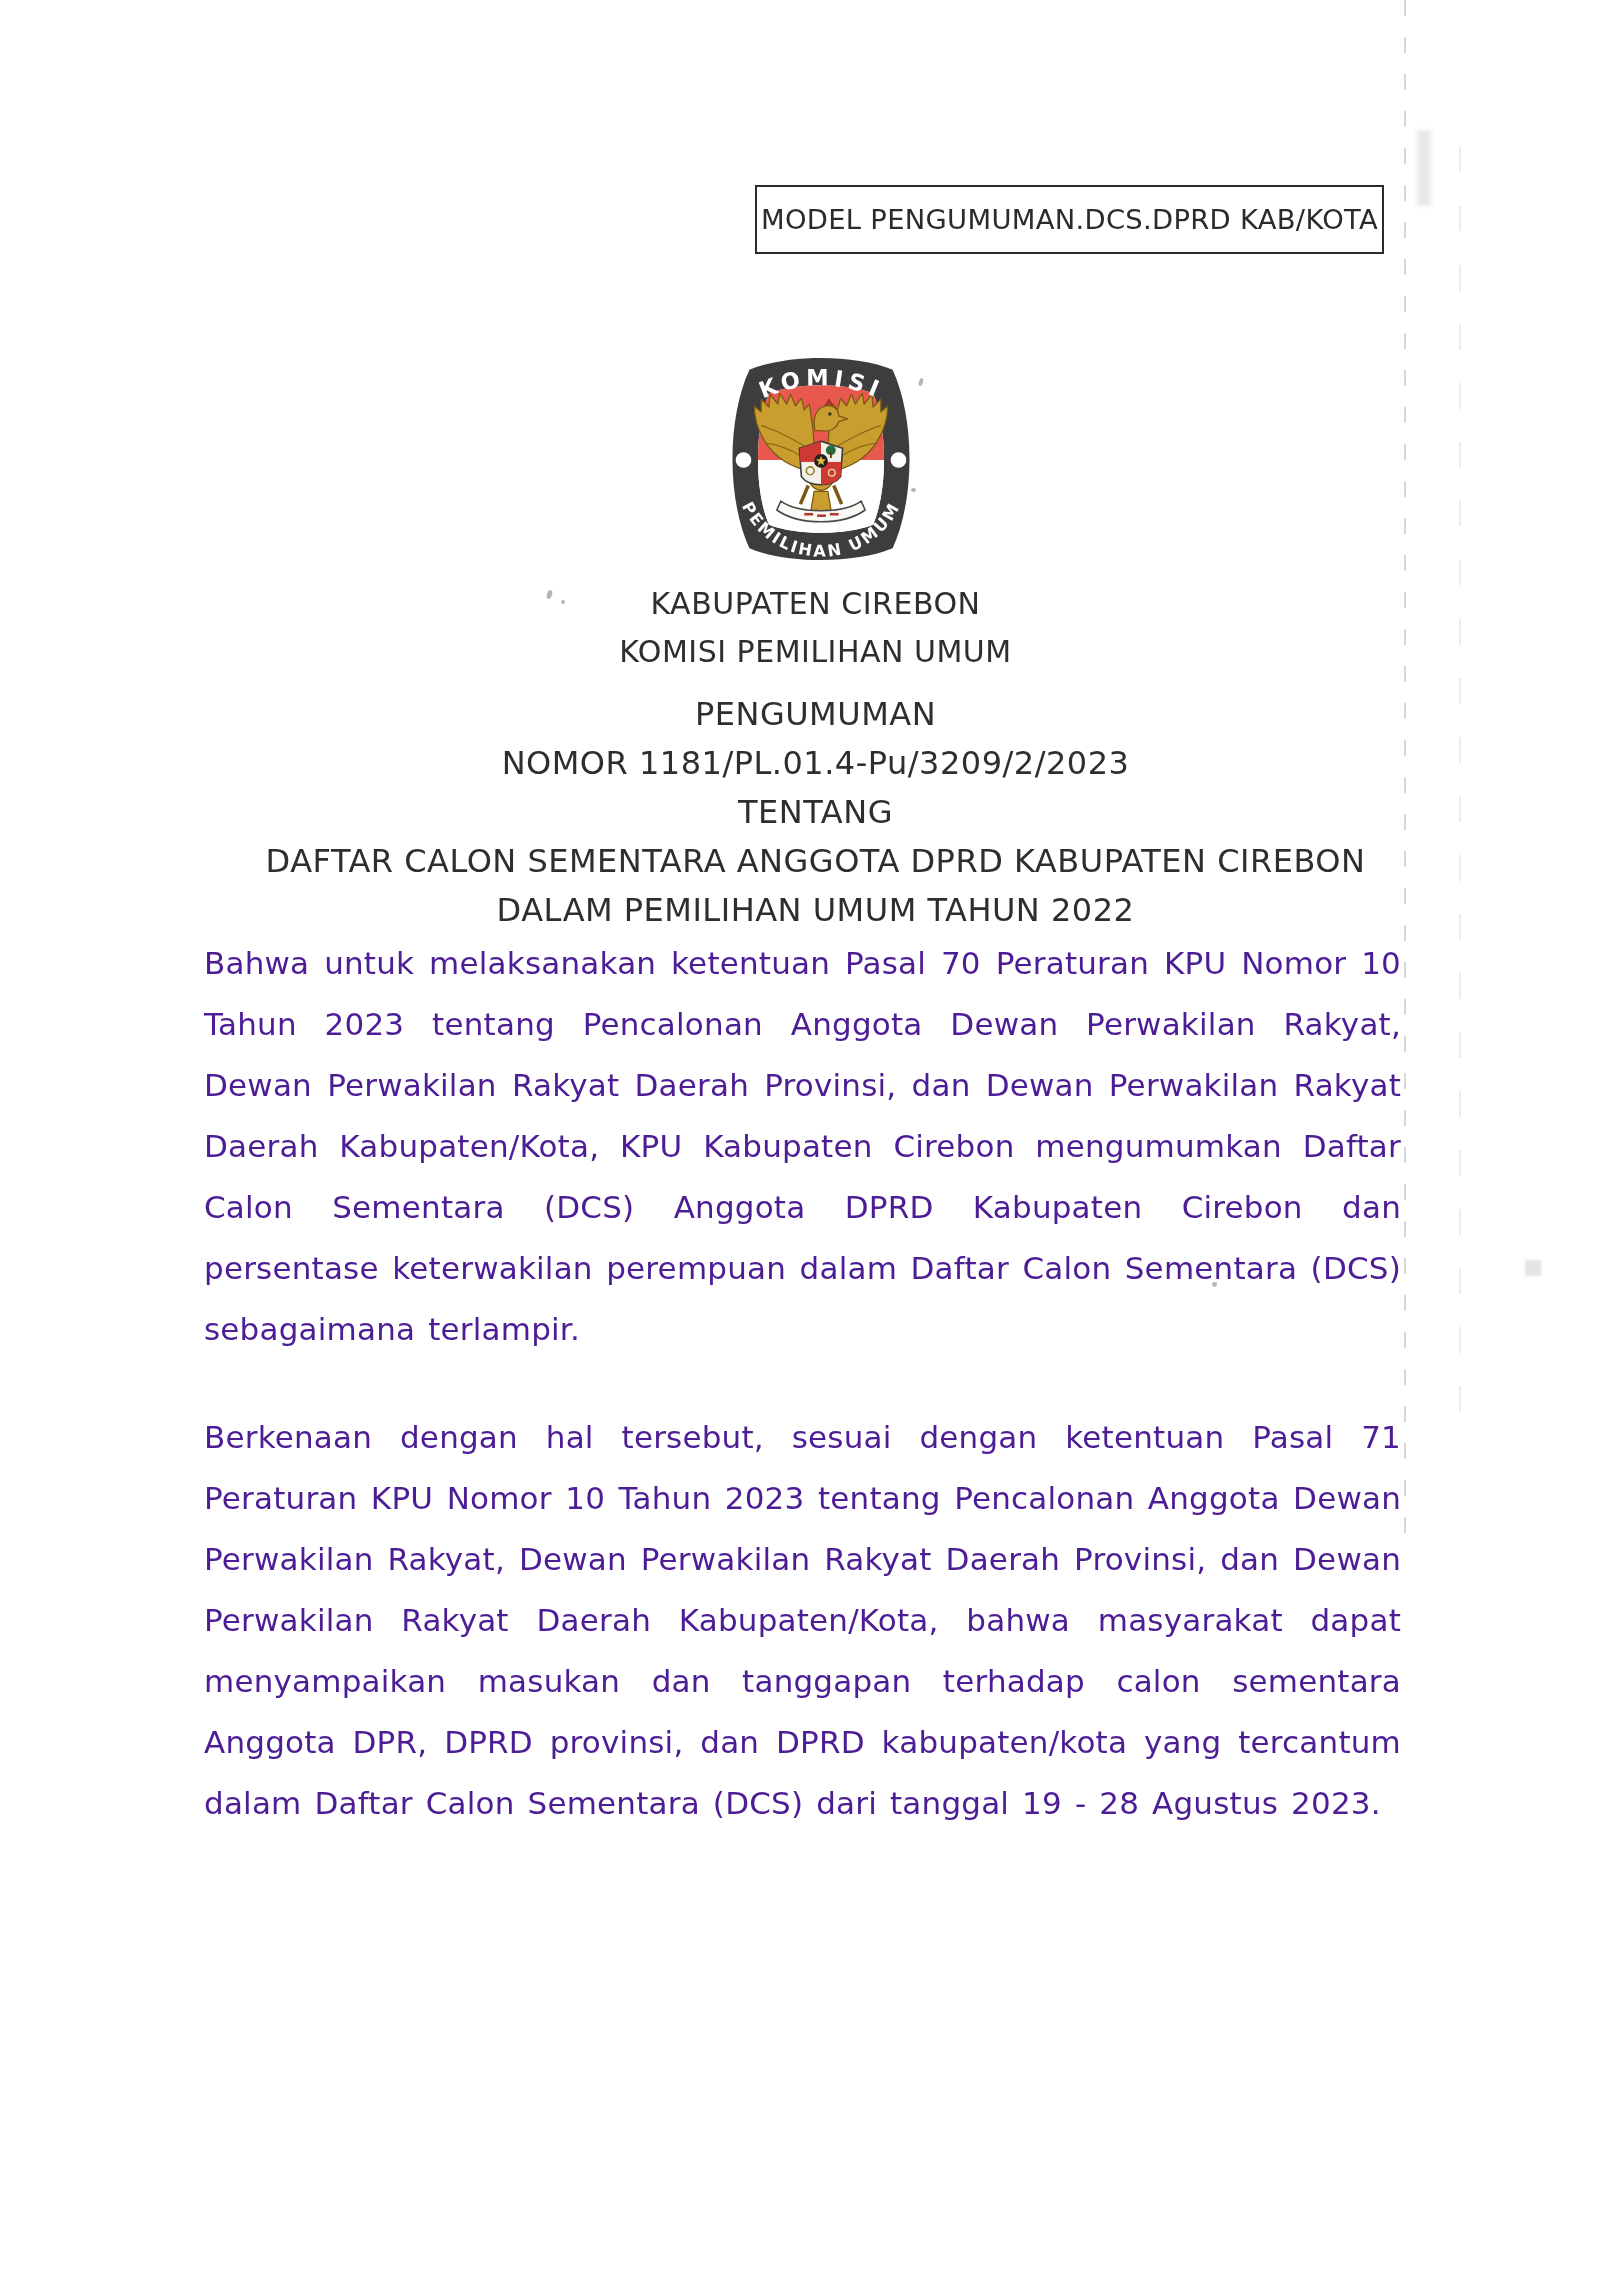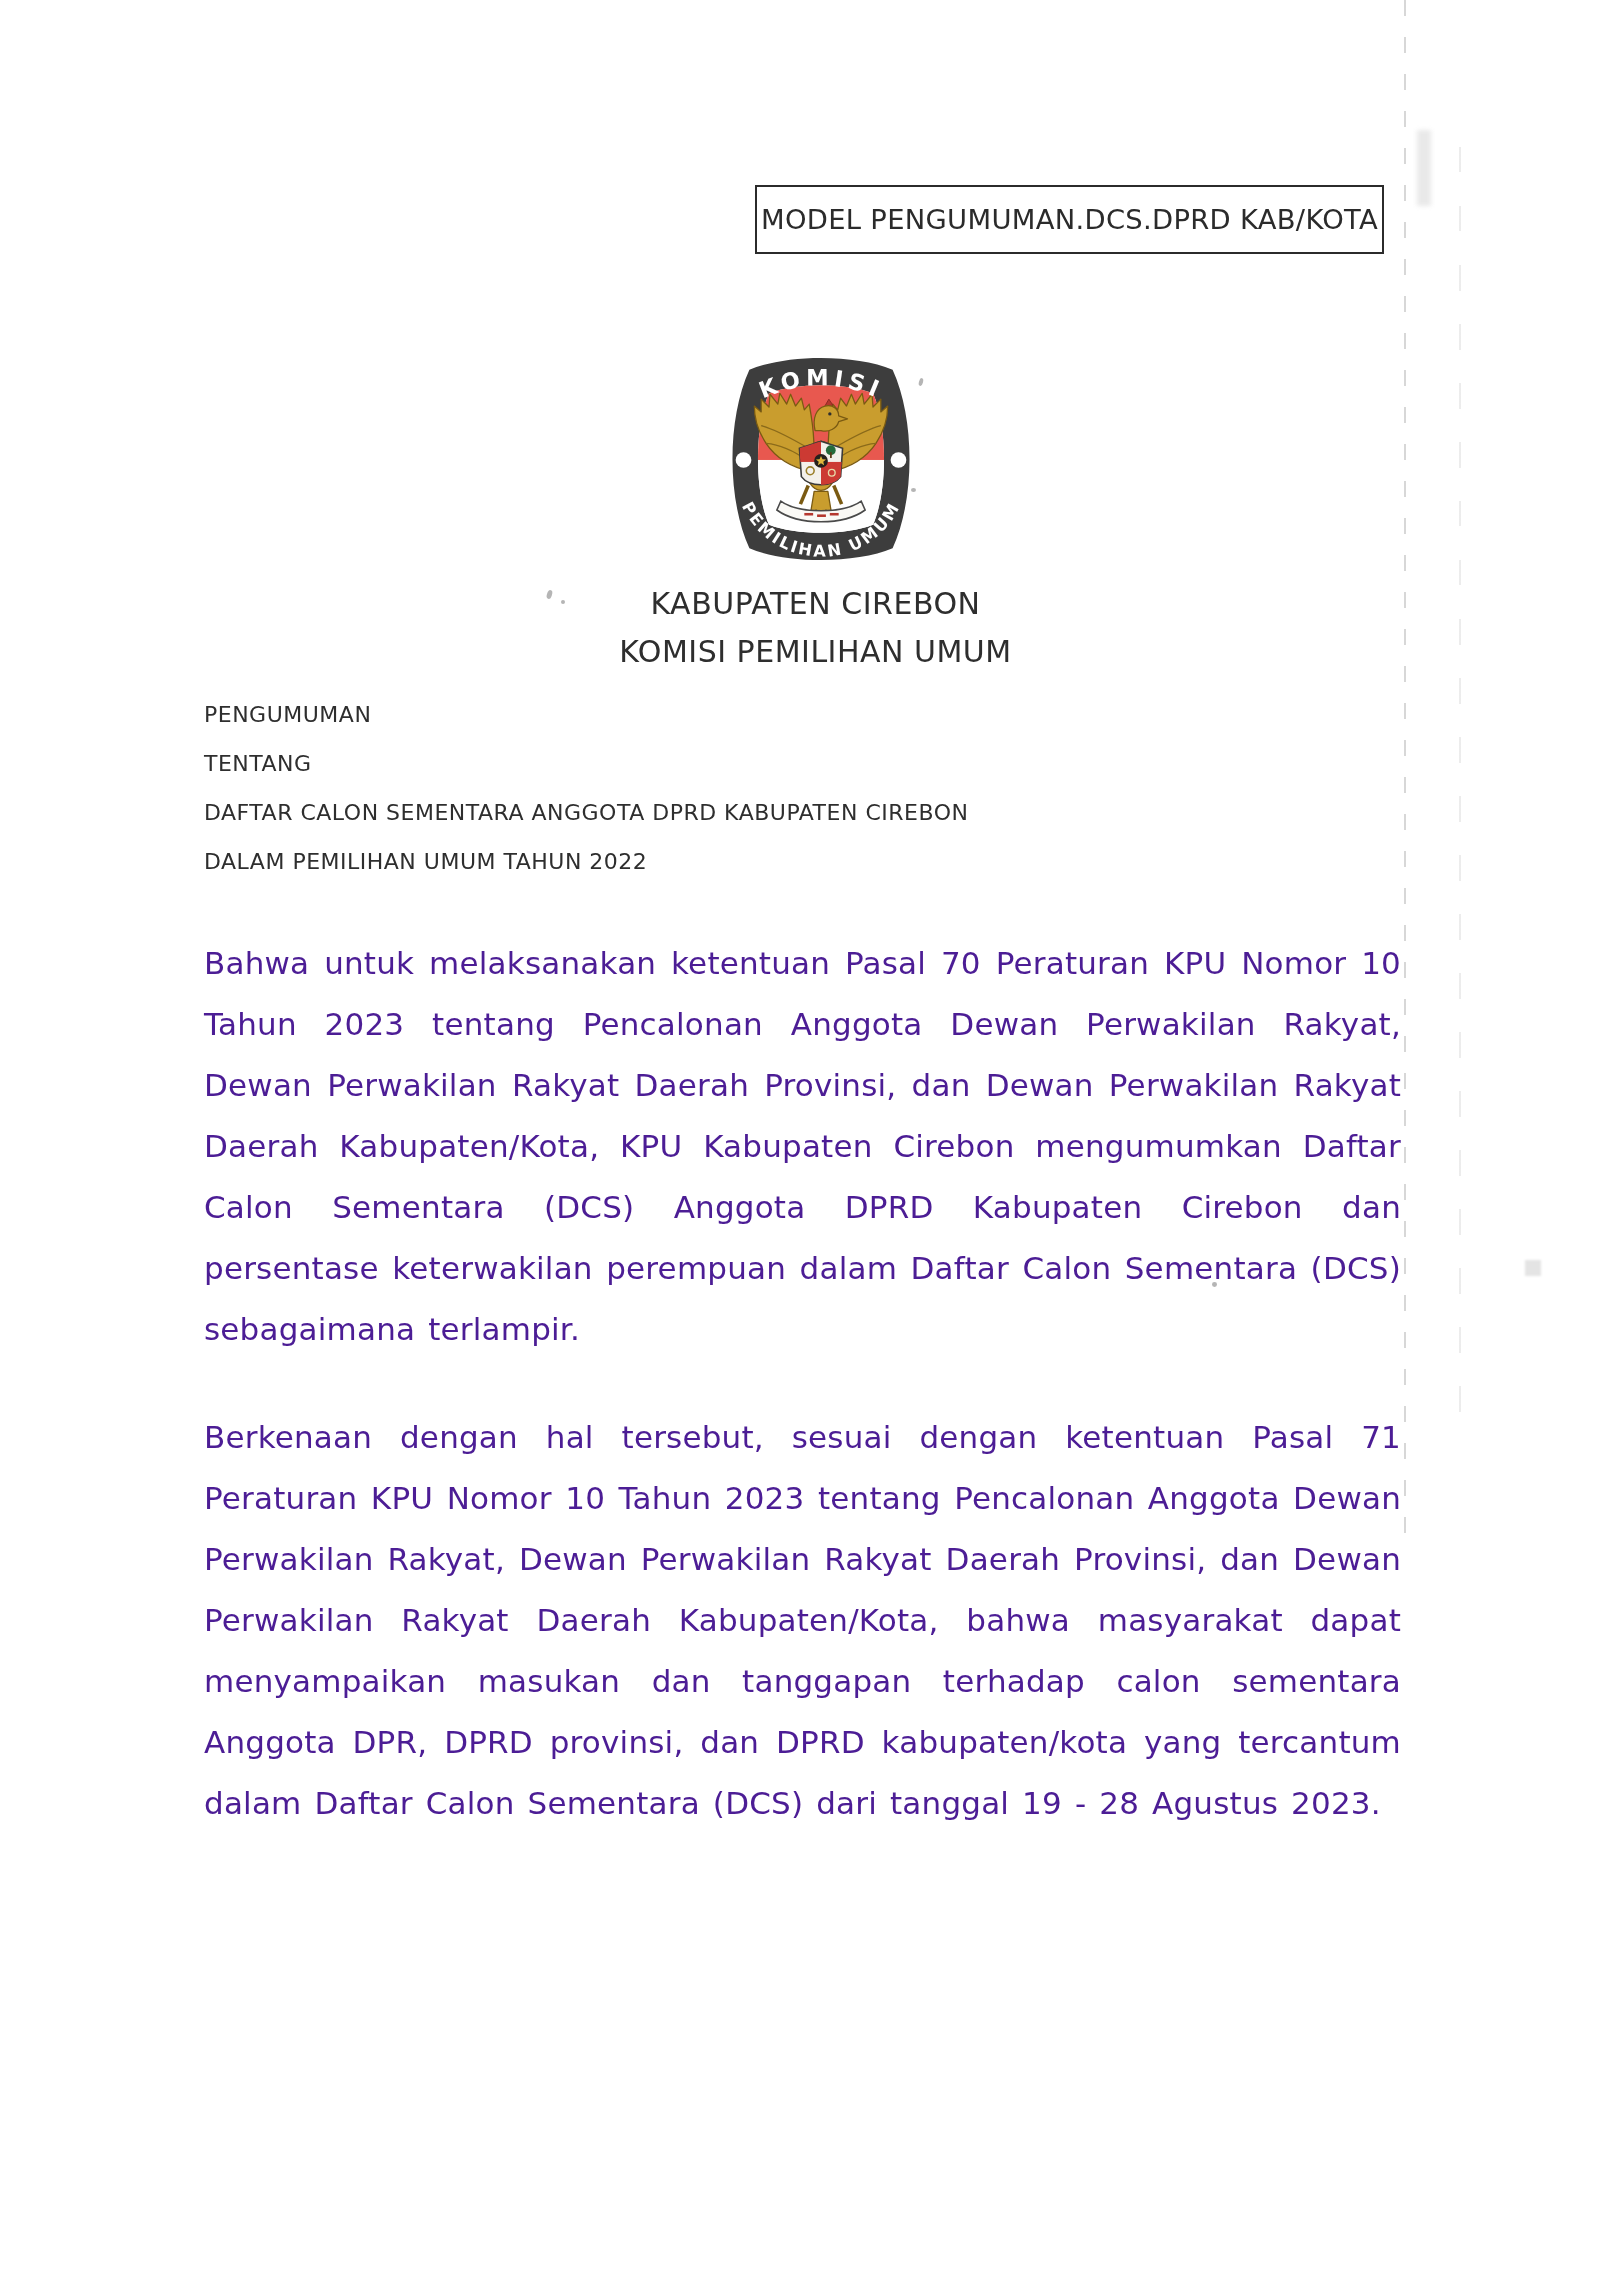--- a/index.html
+++ b/index.html
@@ -29,21 +29,21 @@
   .logo { position:absolute; left:718px; top:349px; width:206px; height:220px; }
 
   
   .org {
     position:absolute; left:204px; top:580px; width:1223px;
     text-align:center; font-size:30px; line-height:48px;
     letter-spacing:0.5px; color:#2e2e2e;
   }
   .titleblock {
     position:absolute; left:204px; top:690px; width:1223px;
-    text-align:left; font-size:22px; line-height:49px;
+    text-align:center; font-size:32px; line-height:49px;
     letter-spacing:0.5px; color:#2e2e2e;
   }
 
   
   .bodytext {
     position:absolute; left:204px; top:933px; width:1197px;
     font-size:31px; line-height:61px;
     text-align:justify; letter-spacing:0.2px; word-spacing:2.9px;
     color:#4c1d95;
   }
@@ -153,20 +153,21 @@
     </text>
   </svg>
 
   <div class="org">
     <div>KABUPATEN CIREBON</div>
     <div>KOMISI PEMILIHAN UMUM</div>
   </div>
 
   <div class="titleblock">
     <div>PENGUMUMAN</div>
+    <div>NOMOR 1181/PL.01.4-Pu/3209/2/2023</div>
     <div>TENTANG</div>
     <div>DAFTAR CALON SEMENTARA ANGGOTA DPRD KABUPATEN CIREBON</div>
     <div>DALAM PEMILIHAN UMUM TAHUN 2022</div>
   </div>
 
   <div class="bodytext">
     <p>Bahwa untuk melaksanakan ketentuan Pasal 70 Peraturan KPU Nomor 10 Tahun 2023 tentang Pencalonan Anggota Dewan Perwakilan Rakyat, Dewan Perwakilan Rakyat Daerah Provinsi, dan Dewan Perwakilan Rakyat Daerah Kabupaten/Kota, KPU Kabupaten Cirebon mengumumkan Daftar Calon Sementara (DCS) Anggota DPRD Kabupaten Cirebon dan persentase keterwakilan perempuan dalam Daftar Calon Sementara (DCS) sebagaimana terlampir.</p>
     <p>Berkenaan dengan hal tersebut, sesuai dengan ketentuan Pasal 71 Peraturan KPU Nomor 10 Tahun 2023 tentang Pencalonan Anggota Dewan Perwakilan Rakyat, Dewan Perwakilan Rakyat Daerah Provinsi, dan Dewan Perwakilan Rakyat Daerah Kabupaten/Kota, bahwa masyarakat dapat menyampaikan masukan dan tanggapan terhadap calon sementara Anggota DPR, DPRD provinsi, dan DPRD kabupaten/kota yang tercantum dalam Daftar Calon Sementara (DCS) dari tanggal 19 - 28 Agustus 2023.</p>
   </div>
 

